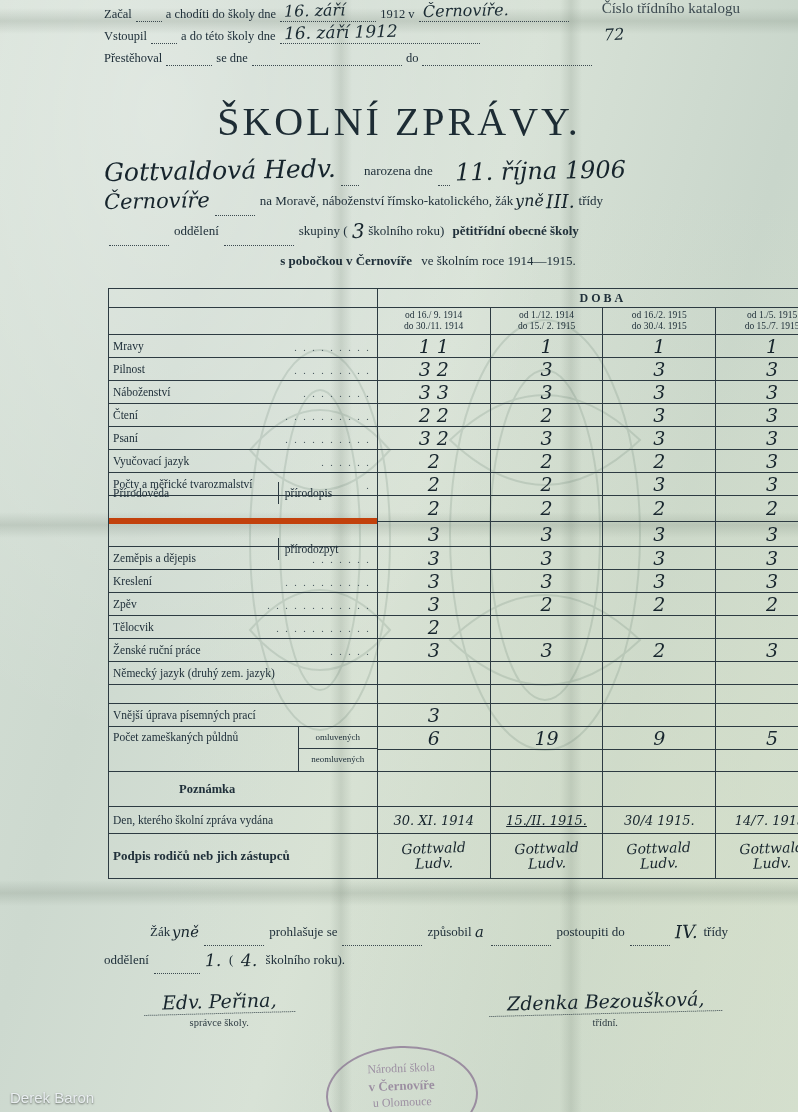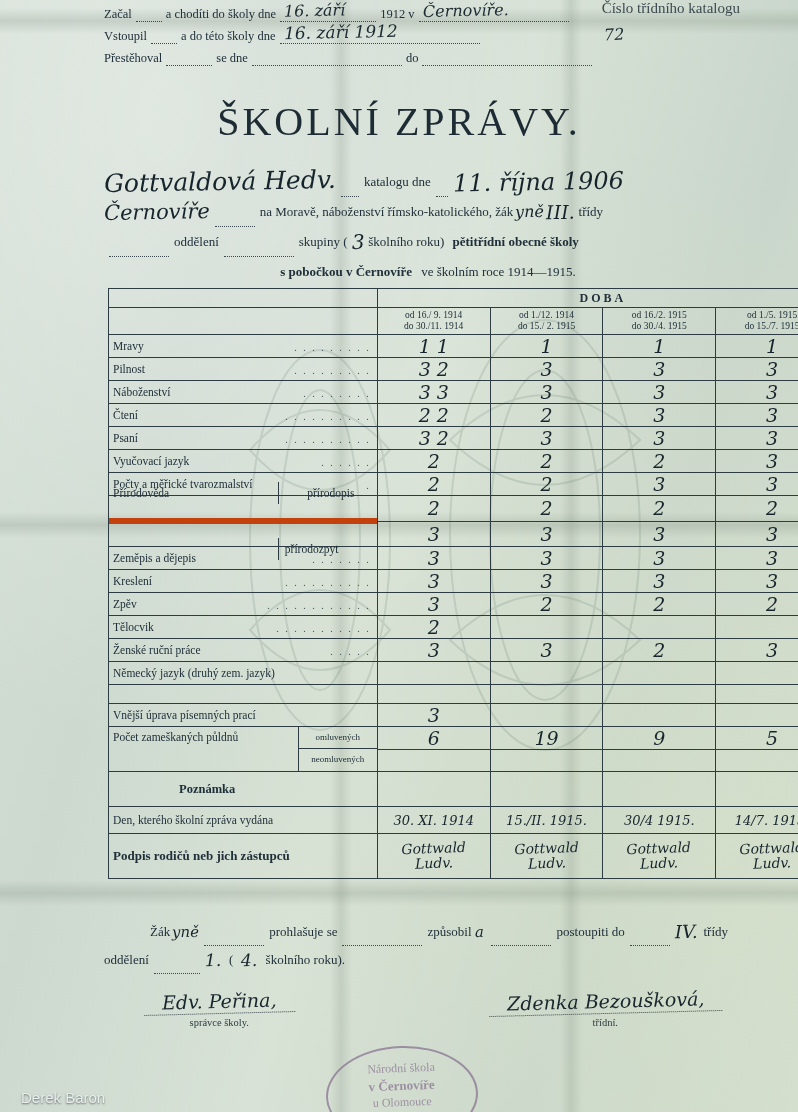--- a/index.html
+++ b/index.html
@@ -62,21 +62,21 @@
   .title{
     position:absolute;left:0;right:0;top:98px;
     text-align:center;
     font-size:40px;
     letter-spacing:3px;
     font-family:"Liberation Serif", serif;
     font-weight:400;
     color:#1d2c34;
   }
   
-  .ident{position:absolute;left:104px;top:167px;width:648px;font-size:13px;line-height:30px;}
+  .ident{position:absolute;left:104px;top:156px;width:648px;font-size:13px;line-height:30px;}
   .identrow{display:flex;align-items:flex-end;}
   .namebig{
     font-family:"DejaVu Serif", serif;
     font-style:italic;
     font-size:25px;
     color:#16242c;
     transform:rotate(-1deg);
     display:inline-block;
   }
   .hwin{
@@ -158,21 +158,21 @@
     color:#7b5f86;opacity:.62;
     text-align:center;
     font-size:12px;
     line-height:17px;
     padding-top:12px;
     box-sizing:border-box;
     transform:rotate(-2deg);
   }
   .stamp .s2{font-weight:bold;font-size:13px;}
   .watermark{
-    position:absolute;left:21px;bottom:6px;
+    position:absolute;left:10px;bottom:6px;
     color:#e9eef0;font-size:15px;
     font-family:"Liberation Sans", sans-serif;
     text-shadow:0 1px 2px rgba(0,0,0,.55);
   }
   .dotfill{border-bottom:1px dotted #3c4a50;flex:1;height:15px;margin:0 5px;}
 </style>
 </head>
 <body>
 
 <div class="paper"></div>
@@ -235,21 +235,21 @@
       <span class="dline" style="width:170px;"></span>
     </div>
   </div>
 
   <div class="title">ŠKOLNÍ ZPRÁVY.</div>
 
   <div class="ident">
     <div class="identrow">
       <span class="namebig">Gottvaldová Hedv.</span>
       <span class="dotfill" style="max-width:18px;"></span>
-      <span>katalogu dne</span>
+      <span>narozena dne</span>
       <span class="dotfill" style="max-width:12px;"></span>
       <span class="hwin" style="font-size:24px;">11. října 1906</span>
     </div>
 
     <div class="identrow">
       <span class="hwin" style="font-size:21px;">Černovíře</span>
       <span class="dotfill" style="max-width:40px;"></span>
       <span>na Moravě, náboženství římsko-katolického, žák</span>
       <span class="hwin" style="font-size:16px;margin:0 2px;">yně</span>
       <span class="hwin" style="font-size:19px;">III.</span>
@@ -347,21 +347,21 @@
         <td class="mark">2</td>
         <td class="mark">3</td>
         <td class="mark">3</td>
       </tr>
 
       <tr>
         <td class="subject" rowspan="2" style="vertical-align:middle;padding:0;">
           <div style="display:flex;align-items:center;height:100%;">
             <span style="padding-left:4px;">Přírodověda</span>
             <span style="flex:1;"></span>
-            <span style="border-left:1px solid #2d3b42;width:92px;display:inline-block;padding-left:6px;height:22px;line-height:22px;text-align:center;">přírodopis</span>
+            <span style="border-left:1px solid #2d3b42;width:92px;display:inline-block;padding-left:6px;height:22px;line-height:22px;">přírodopis</span>
           </div>
           <div style="display:flex;align-items:center;height:100%;border-top:6px solid #c2410c;">
             <span style="flex:1;"></span>
             <span style="border-left:1px solid #2d3b42;width:92px;display:inline-block;padding-left:6px;height:22px;line-height:22px;">přírodozpyt</span>
           </div>
         </td>
         <td class="mark">2</td>
         <td class="mark">2</td>
         <td class="mark">2</td>
         <td class="mark">2</td>
@@ -458,21 +458,21 @@
         <td class="subject pozn" style="padding-left:70px;">Poznámka</td>
         <td class="mark"></td>
         <td class="mark"></td>
         <td class="mark"></td>
         <td class="mark"></td>
       </tr>
 
       <tr>
         <td class="subject" style="height:26px;">Den, kterého školní zpráva vydána</td>
         <td class="hwsmall" style="text-align:center;">30. XI. 1914</td>
-        <td class="hwsmall" style="text-align:center;">15./II. 1915.</td>
+        <td class="hwsmall" style="text-align:center;text-decoration:underline;">15./II. 1915.</td>
         <td class="hwsmall" style="text-align:center;">30/4 1915.</td>
         <td class="hwsmall" style="text-align:center;">14/7. 1915.</td>
       </tr>
 
       <tr class="signrow">
         <td class="subject" style="font-weight:bold;font-size:13px;">Podpis rodičů neb jich zástupců</td>
         <td style="text-align:center;"><span class="hwsign">Gottwald Ludv.</span></td>
         <td style="text-align:center;"><span class="hwsign">Gottwald Ludv.</span></td>
         <td style="text-align:center;"><span class="hwsign">Gottwald Ludv.</span></td>
         <td style="text-align:center;"><span class="hwsign">Gottwald Ludv.</span></td>

